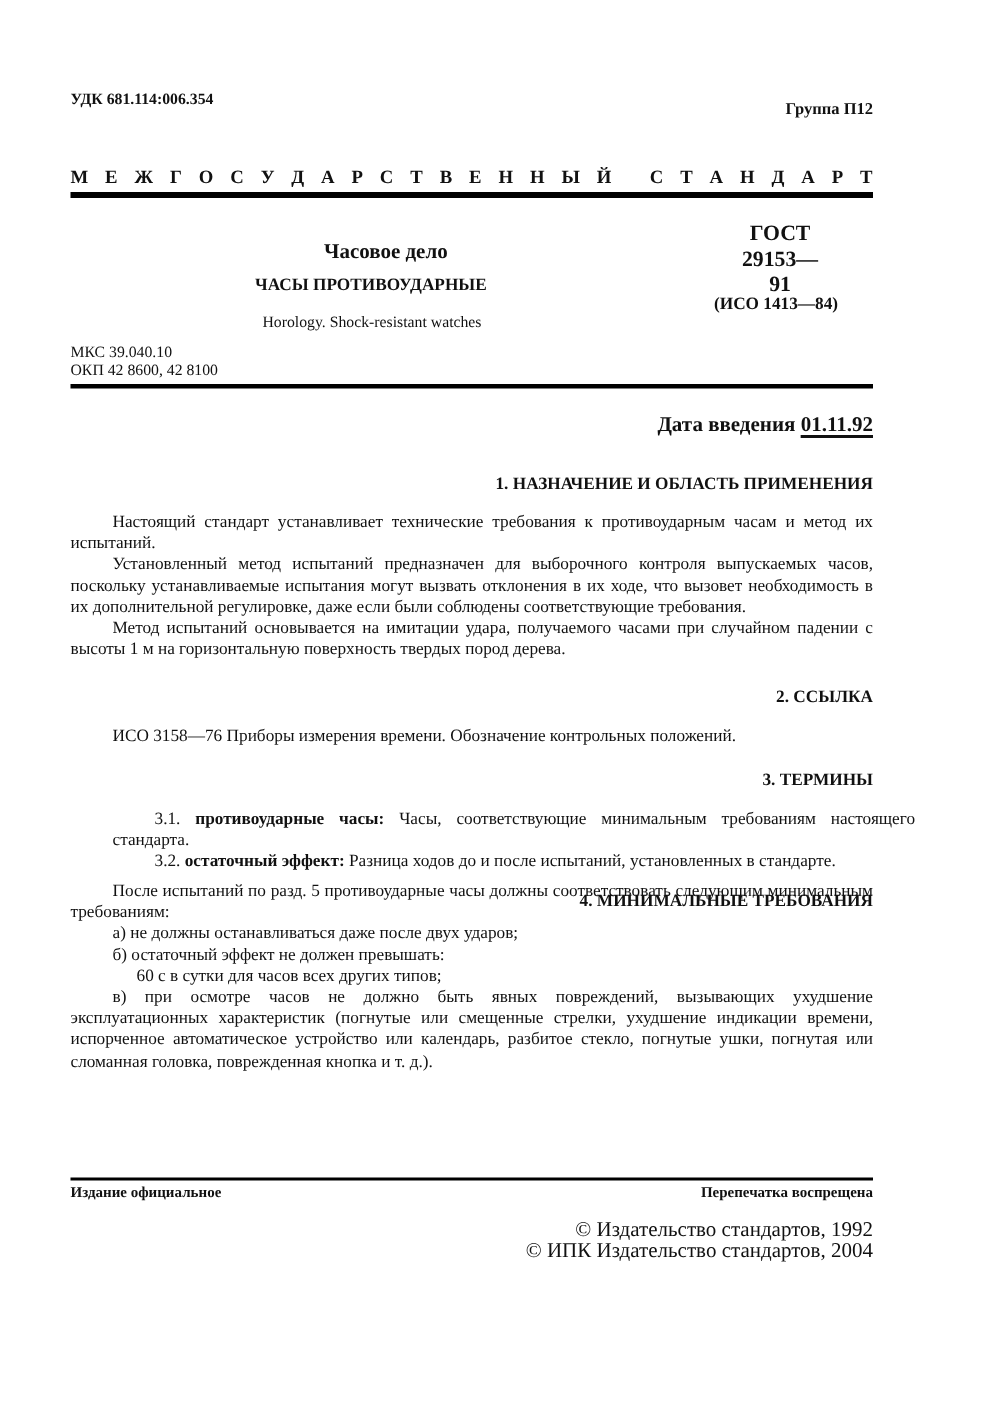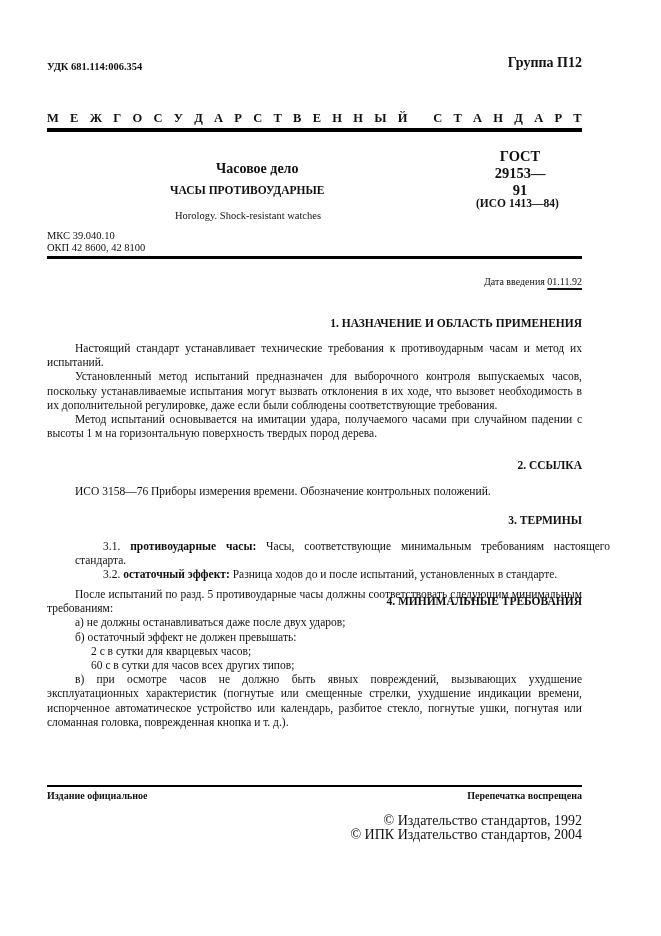--- a/index.html
+++ b/index.html
@@ -1,31 +1,31 @@
 <!DOCTYPE html>
 <html><head>
 <meta charset="utf-8">
 <style>
   html, body { margin: 0; padding: 0; background: #ffffff; }
   body { width: 661px; height: 936px; position: relative; overflow: hidden;
          font-family: "Liberation Serif", serif; color: #111; }
   .abs { position: absolute; }
   .udk { left: 47px; top: 61px; font-size: 10.5px; font-weight: bold; }
-  .group { right: 79px; top: 55px; font-size: 14px; font-weight: bold; }
+  .group { right: 79px; top: 67px; font-size: 11px; font-weight: bold; }
   .banner { left: 47px; width: 535px; top: 111px; font-size: 12.5px; font-weight: bold;
             display: flex; justify-content: space-between; letter-spacing: 0; }
   .banner span { display: inline-block; }
   .bar { left: 47px; width: 535px; background: #000; }
   .topic { left: 216px; top: 161px; font-size: 14px; font-weight: bold; }
   .title { left: 170px; top: 184px; font-size: 11.5px; font-weight: bold; }
   .eng { left: 175px; top: 210px; font-size: 10.5px; }
   .gost1 { left: 490px; width: 60px; text-align: center; top: 148px; font-size: 14.5px; font-weight: bold; line-height: 17px; }
   .iso { left: 476px; top: 197px; font-size: 11.5px; font-weight: bold; }
   .mks { left: 47px; top: 230px; font-size: 10.5px; line-height: 12px; }
-  .date { right: 79px; top: 276px; font-size: 10px; font-weight: normal; }
+  .date { right: 79px; top: 276px; font-size: 14px; font-weight: bold; }
   .date u { text-decoration: underline; text-decoration-thickness: 2px; text-underline-offset: 3px; }
   .h { left: 47px; width: 535px; text-align: right; font-size: 11.5px; font-weight: bold; }
   .p { left: 47px; width: 535px; font-size: 11.5px; line-height: 14.2px; text-align: justify; }
   .p .ind { text-indent: 28px; }
   .p div { margin: 0; }
   .li1 { padding-left: 28px; }
   .li2 { padding-left: 44px; }
   .foot-l { left: 47px; top: 790px; font-size: 10px; font-weight: bold; }
   .foot-r { right: 79px; top: 790px; font-size: 10px; font-weight: bold; }
   .copy { right: 79px; font-size: 14px; text-align: right; }
@@ -102,21 +102,20 @@
 <div class="abs p" style="top:539px;margin-left:28px;">
   <div class="ind"><span>3.1.</span> <b>противоударные часы:</b> <span>Часы, соответствующие минимальным требованиям настоящего стандарта.</span></div>
   <div class="ind"><span>3.2.</span> <b>остаточный эффект:</b> <span>Разница ходов до и после испытаний, установленных в стандарте.</span></div>
 </div>
 
 <div class="abs h" style="top:595px;">4. МИНИМАЛЬНЫЕ ТРЕБОВАНИЯ</div>
 <div class="abs p" style="top:587px;">
   <div class="ind">После испытаний по разд. 5 противоударные часы должны соответствовать следующим минимальным требованиям:</div>
   <div class="li1">а)  не должны останавливаться даже после двух ударов;</div>
   <div class="li1">б)  остаточный эффект не должен превышать:</div>
-  <div class="li2">2 с в сутки для кварцевых часов;</div>
   <div class="li2">60 с в сутки для часов всех других типов;</div>
   <div class="ind">в)  при осмотре часов не должно быть явных повреждений, вызывающих ухудшение эксплуатационных характеристик (погнутые или смещенные стрелки, ухудшение индикации времени, испорченное автоматическое устройство или календарь, разбитое стекло, погнутые ушки, погнутая или сломанная головка, поврежденная кнопка и т. д.).</div>
 </div>
 
 <div class="abs bar" style="top:785px;height:2px;"></div>
 <div class="abs foot-l">Издание официальное</div>
 <div class="abs foot-r">Перепечатка воспрещена</div>
 <div class="abs copy" style="top:813px;">©  Издательство стандартов, 1992</div>
 <div class="abs copy" style="top:827px;">©  ИПК  Издательство стандартов, 2004</div>
 

